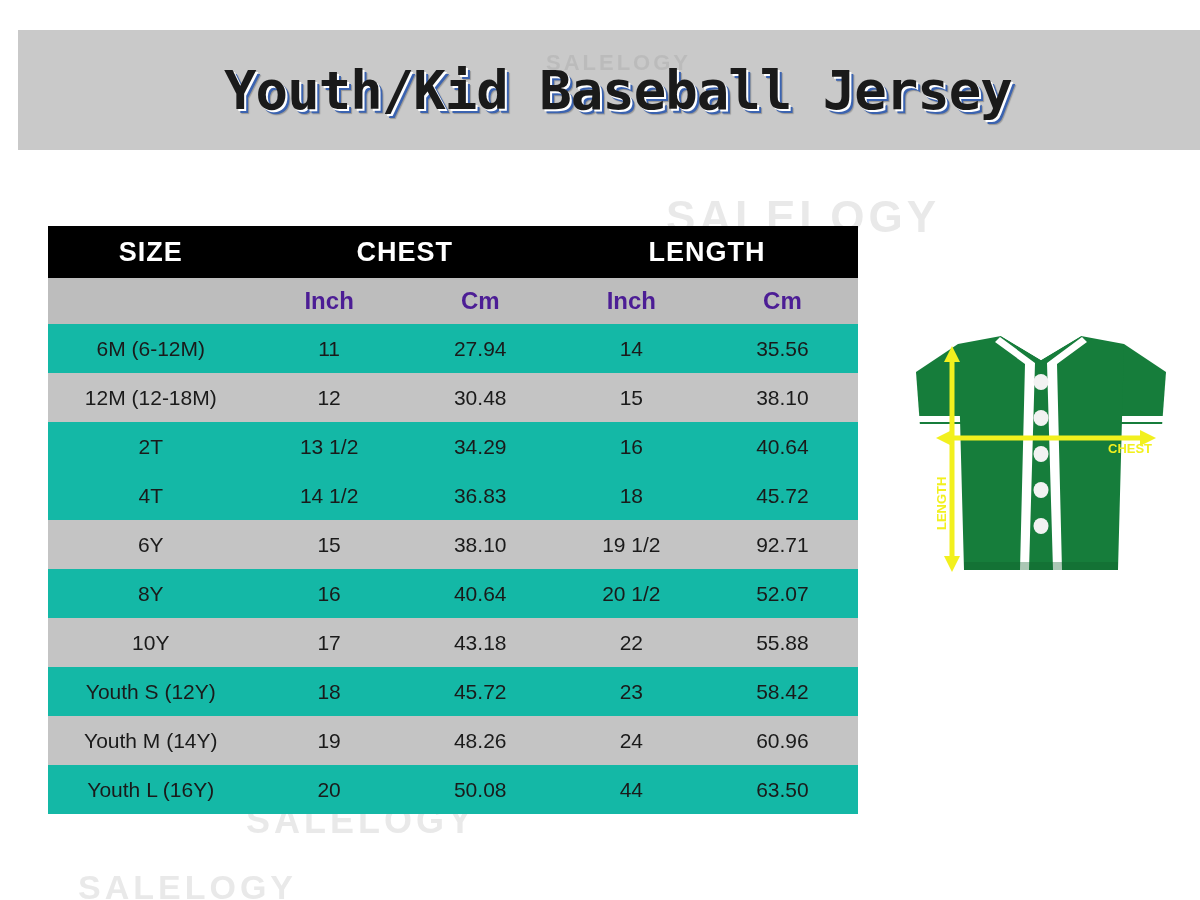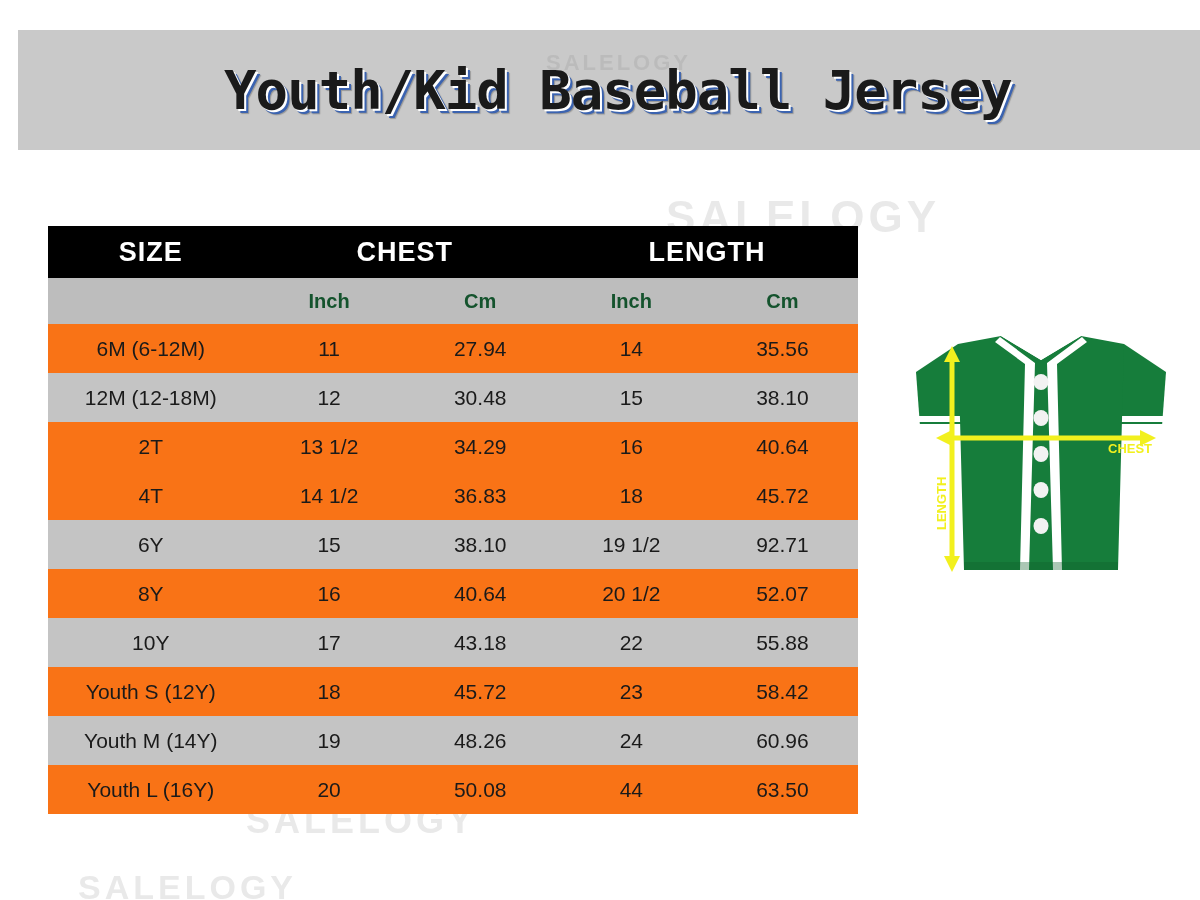--- a/index.html
+++ b/index.html
@@ -88,33 +88,33 @@
   .hdr-row th {
     background: #000000;
     color: #ffffff;
     font-size: 27px;
     font-weight: bold;
     height: 52px;
     letter-spacing: 1px;
   }
   .sub-row td {
     background: #bdbdbd;
-    color: #14532d;
-    font-size: 20px;
+    color: #4c1d95;
+    font-size: 24px;
     font-weight: bold;
     height: 46px;
   }
   .sub-row td.blank { background: #bdbdbd; }
 
   .data-row td {
     font-size: 21px;
     color: #1a1a1a;
     height: 49px;
   }
-  .data-row.odd td  { background: #f97316; }
+  .data-row.odd td  { background: #14b8a6; }
   .data-row.even td { background: #c4c4c4; }
 
   
   .product-panel {
     position: absolute;
     left: 860px;
     top: 320px;
     width: 320px;
     height: 280px;
   }

